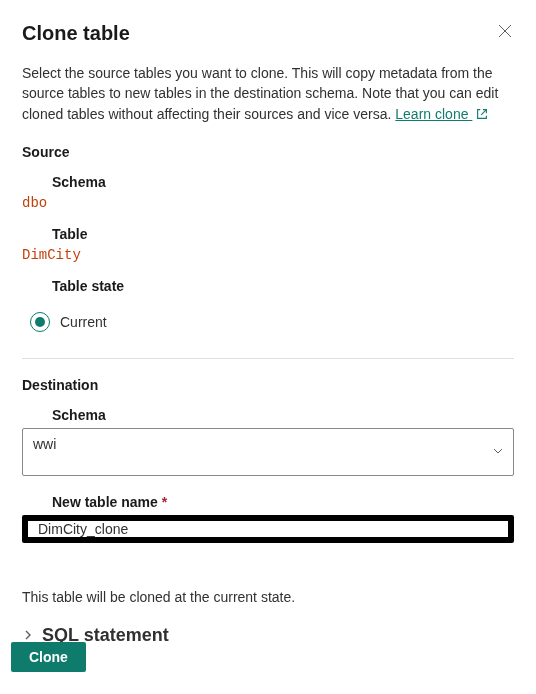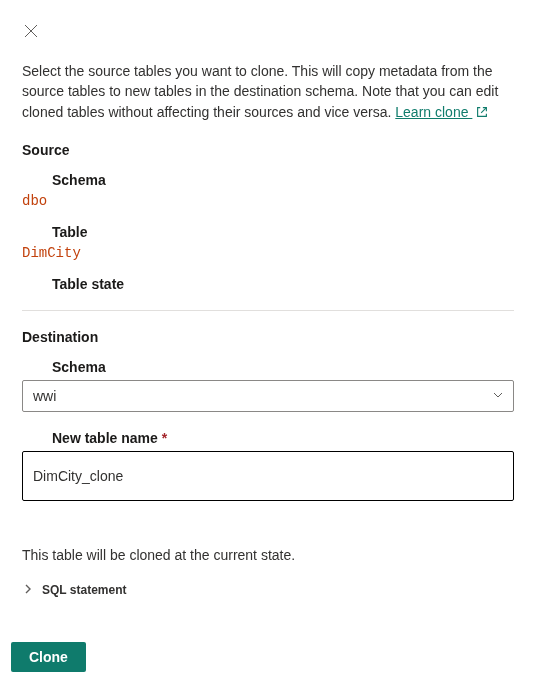--- a/index.html
+++ b/index.html
@@ -107,21 +107,21 @@
     }
     .required {
       color: #a4262c;
     }
     .select-wrap {
       position: relative;
       margin-bottom: 18px;
     }
     .select-field {
       width: 100%;
-      height: 32px;
+      height: 48px;
       border: 1px solid #8a8886;
       border-radius: 2px;
       padding: 0 32px 0 10px;
       font-size: 14px;
       font-family: inherit;
       background: #fff;
       appearance: none;
       cursor: pointer;
       line-height: 30px;
       color: #323130;
@@ -129,42 +129,42 @@
     .chevron-down {
       position: absolute;
       right: 10px;
       top: 50%;
       transform: translateY(-50%);
       pointer-events: none;
       color: #605e5c;
     }
     .text-field {
       width: 100%;
-      height: 50px;
-      border: 1px solid #000000;
+      height: 28px;
+      border: 6px solid #000000;
       border-radius: 2px;
       padding: 0 10px;
       font-size: 14px;
       font-family: inherit;
       margin-bottom: 18px;
       color: #323130;
     }
     .hint {
       font-size: 14px;
       color: #323130;
       margin-bottom: 16px;
       margin-top: 28px;
     }
     .expander {
       display: flex;
       align-items: center;
       gap: 8px;
       cursor: pointer;
       font-weight: 600;
-      font-size: 12px;
+      font-size: 18px;
       padding: 4px 0;
     }
     .expander svg {
       color: #605e5c;
     }
     .footer {
       position: absolute;
       bottom: 22px;
       left: 11px;
     }
@@ -179,20 +179,21 @@
       font-family: inherit;
       cursor: pointer;
     }
   </style>
 </head>
 <body>
 
 
 
 <div class="header">
+  <h1 class="title">Clone table</h1>
   <button class="close-btn">
     <span>
       <svg width="14" height="14" viewBox="0 0 14 14" fill="none" stroke="currentColor" stroke-width="1">
         <line x1="1" y1="1" x2="13" y2="13"></line>
         <line x1="13" y1="1" x2="1" y2="13"></line>
       </svg>
     </span>
   </button>
 </div>
 
@@ -207,20 +208,26 @@
 <h2 class="section-heading">Source</h2>
 
 <div class="field-label">Schema</div>
 <div class="field-value-ro">dbo</div>
 
 <div class="field-label">Table</div>
 <div class="field-value-ro">DimCity</div>
 
 <div class="field-label">Table state</div>
 <div class="radio-group">
+  <label class="radio-row">
+    <span class="radio-outer selected">
+        <span class="radio-inner"></span>
+      </span>
+    <span>Current</span>
+  </label>
 </div>
 
 <hr class="divider">
 
 <h2 class="section-heading">Destination</h2>
 
 <div class="field-label">Schema</div>
 <div class="select-wrap">
   <div class="select-field">wwi</div>
   <span class="chevron-down">

